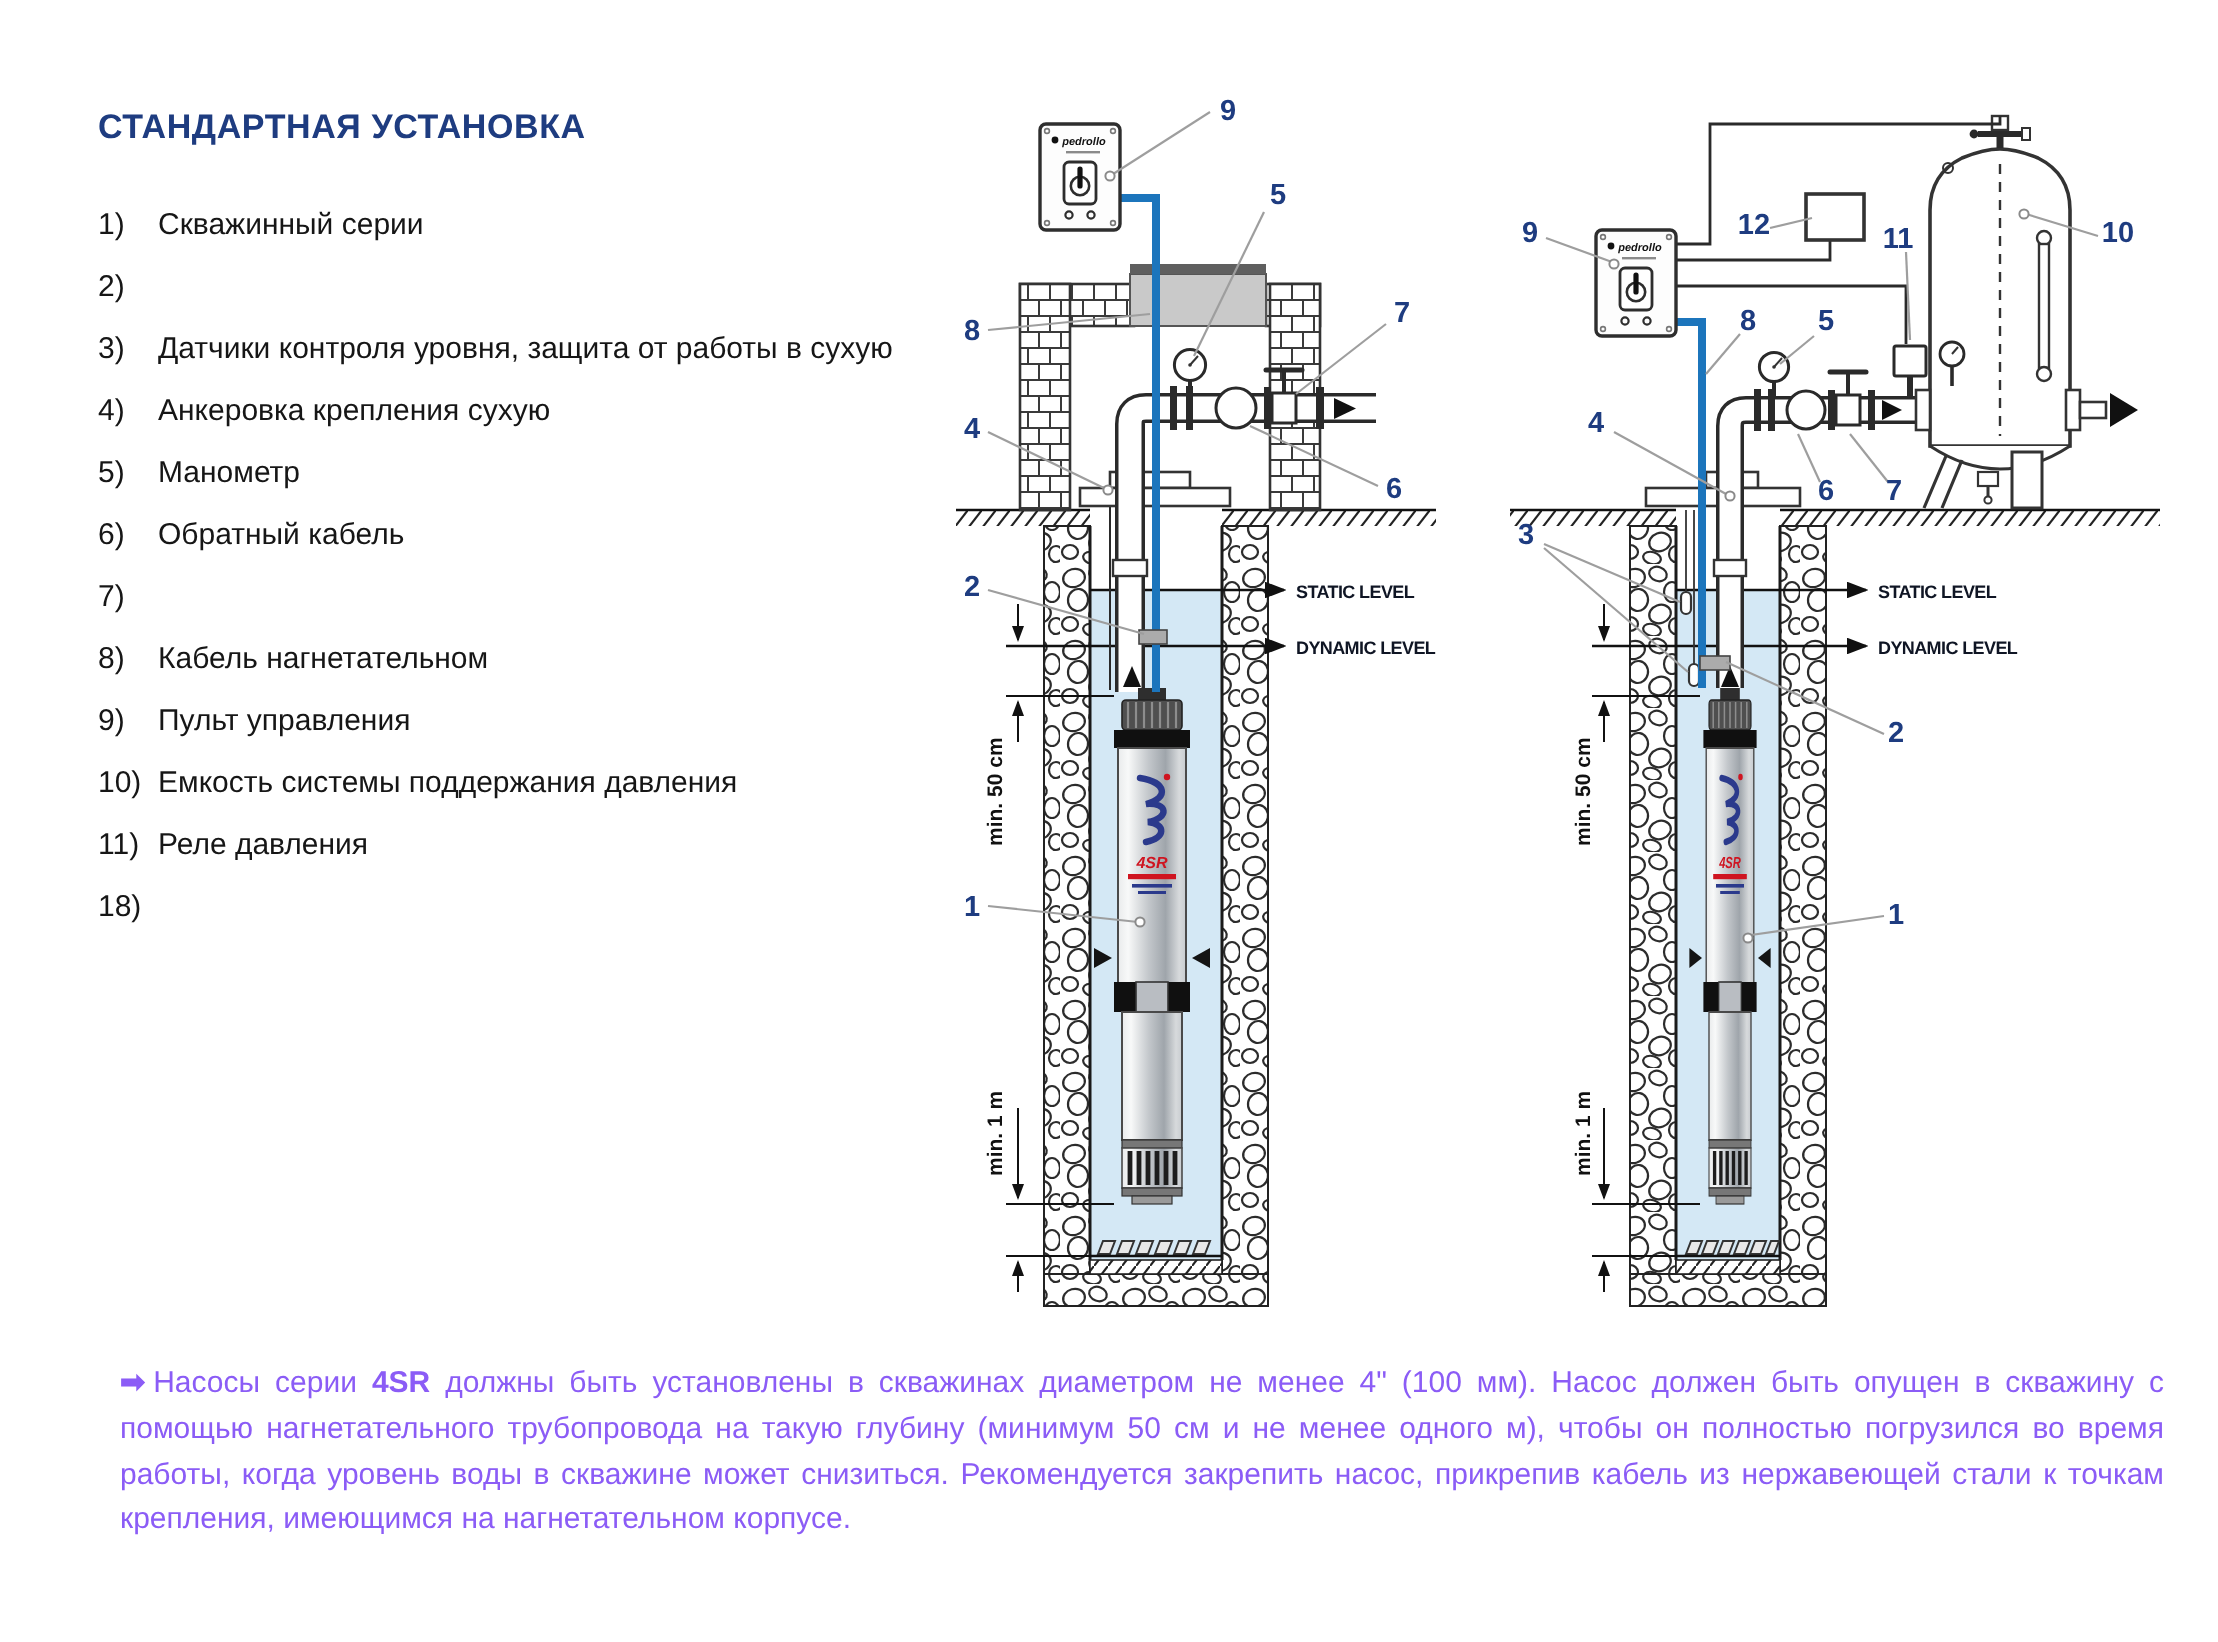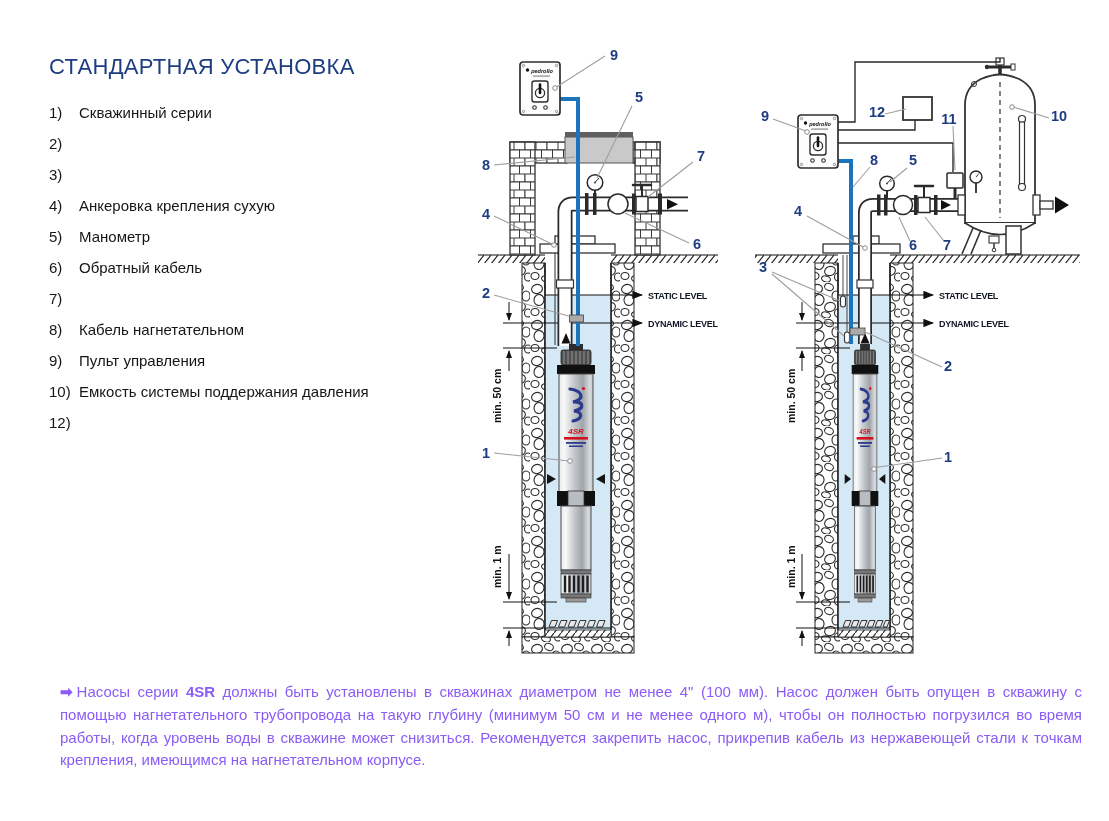--- a/index.html
+++ b/index.html
@@ -1,18 +1,18 @@
 <!DOCTYPE html>
 <html style="--accent: #1e3c80;"><head>
 <meta charset="utf-8">
 <style>
   html,body{margin:0;padding:0;background:#fff;}
   .canvas{position:relative;width:1109px;height:821px;background:#fff;overflow:hidden;
           font-family:"Liberation Sans",sans-serif;}
-  .page-title{position:absolute;left:49px;top:54px;font-size:22px;font-weight:normal;
+  .page-title{position:absolute;left:49px;top:54px;font-size:17px;font-weight:bold;
               letter-spacing:.3px;color:var(--accent,#1e3c80);}
   .legend{position:absolute;left:49px;top:104px;width:430px;}
   .li{display:flex;height:31px;align-items:flex-start;font-size:15px;color:#161616;}
   .li-num{width:30px;flex:none;}
   .note{position:absolute;left:60px;top:681px;width:1022px;font-size:15px;line-height:22.8px;
         text-align:justify;color:#8b5cf6;}
   .note-bullet{font-weight:bold;padding-right:4px;}
   svg.diag{position:absolute;overflow:visible;}
   svg text{font-family:"Liberation Sans",sans-serif;}
   .callout{font-size:14.5px;font-weight:bold;fill:var(--accent,#1e3c80);}
@@ -41,20 +41,21 @@
   <div class="legend">
     <div class="li">
         <span class="li-num">1)</span>
         <span>Скважинный серии</span>
       </div>
     <div class="li">
         <span class="li-num">2)</span>
       </div>
     <div class="li">
         <span class="li-num">3)</span>
+        <span>Датчики контроля уровня, защита от работы в сухую</span>
       </div>
     <div class="li">
         <span class="li-num">4)</span>
         <span>Анкеровка крепления сухую</span>
       </div>
     <div class="li">
         <span class="li-num">5)</span>
         <span>Манометр</span>
       </div>
     <div class="li">
@@ -70,21 +71,25 @@
       </div>
     <div class="li">
         <span class="li-num">9)</span>
         <span>Пульт управления</span>
       </div>
     <div class="li">
         <span class="li-num">10)</span>
         <span>Емкость системы поддержания давления</span>
       </div>
     <div class="li">
-        <span class="li-num">12)</span>
+        <span class="li-num">11)</span>
+        <span>Реле давления</span>
+      </div>
+    <div class="li">
+        <span class="li-num">18)</span>
       </div>
   </div>
 
   <svg class="diag" style="left:470px;top:30px;" width="260" height="645" viewBox="0 0 260 645">
     <defs>
       <pattern id="bricks" width="22" height="16" patternUnits="userSpaceOnUse">
         <rect x="0" y="0" width="11" height="8" fill="#fff" stroke="#3a3a3a" stroke-width="1"></rect>
         <rect x="11" y="0" width="11" height="8" fill="#fff" stroke="#3a3a3a" stroke-width="1"></rect>
         <rect x="-5.5" y="8" width="11" height="8" fill="#fff" stroke="#3a3a3a" stroke-width="1"></rect>
         <rect x="5.5" y="8" width="11" height="8" fill="#fff" stroke="#3a3a3a" stroke-width="1"></rect>

